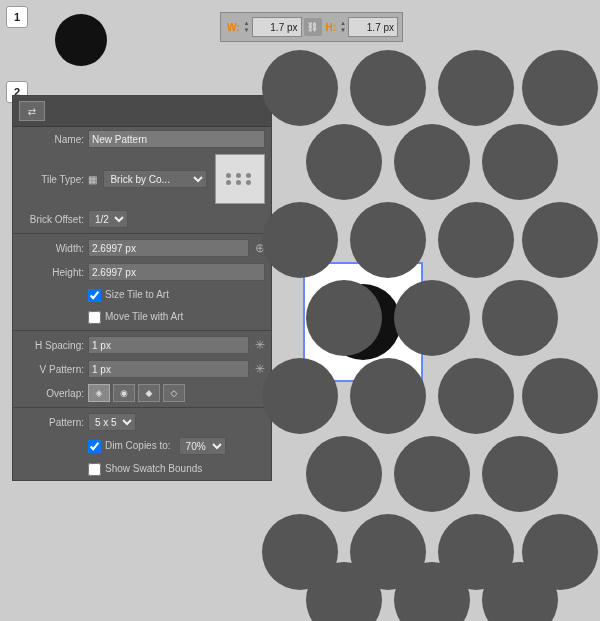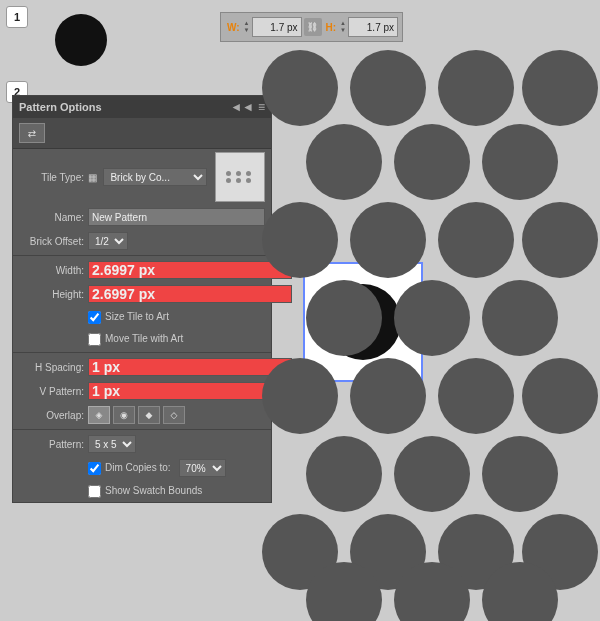--- a/index.html
+++ b/index.html
@@ -153,26 +153,25 @@
       background: #7a7a7a;
       border: 1px solid #555;
       color: #eee;
       font-size: 10px;
       padding: 0 3px;
     }
 
     .panel-input-dark {
       flex: 1;
       height: 18px;
-      background: #ef4444;
+      background: #737373;
       border: 1px solid #555;
       color: #eee;
-      font-size: 14px;
+      font-size: 10px;
       padding: 0 3px;
-      font-weight: bold;
     }
 
     .panel-select {
       height: 18px;
       background: #6a6a6a;
       border: 1px solid #555;
       color: #eee;
       font-size: 10px;
       padding: 0 2px;
     }
@@ -290,56 +289,49 @@
     </div>
   <input class="toolbar-input" value="1.7 px" readonly="" style="">
 </div>
 
 <div id="badge2" class="badge">
   <span>2</span>
 </div>
 
 <div id="panel">
 
-  <div class="panel-titlebar">
-    <span>Pattern Options</span>
-    <div class="panel-titlebar-icons">
-      <span class="panel-icon-btn">◄◄</span>
-      <span class="panel-icon-btn">≡</span>
-    </div>
-  </div>
 
   <div class="panel-icons-row">
     <div class="icon-square-btn">
       <span>⇄</span>
     </div>
+  </div>
+
+  <div class="panel-row">
+    <span class="panel-row-label">Name:</span>
+    <input class="panel-input" value="New Pattern" style="">
   </div>
 
   <div class="panel-row">
     <span class="panel-row-label">Tile Type:</span>
     <span style="color:#ccc;font-size:10px;margin-right:2px;">▦</span>
     <select class="panel-select" style="flex:1;">
       <option>Brick by Co...</option>
     </select>
 
     <div class="tile-preview">
       <div class="tile-preview-dots">
         <div class="tile-dot"></div>
         <div class="tile-dot"></div>
         <div class="tile-dot"></div>
         <div class="tile-dot"></div>
         <div class="tile-dot"></div>
         <div class="tile-dot"></div>
       </div>
     </div>
-  </div>
-
-  <div class="panel-row">
-    <span class="panel-row-label">Name:</span>
-    <input class="panel-input" value="New Pattern" style="">
   </div>
 
   <div class="panel-row">
     <span class="panel-row-label">Brick Offset:</span>
     <select class="panel-select">
       <option>1/2</option>
     </select>
   </div>
 
   <div class="panel-divider"></div>

